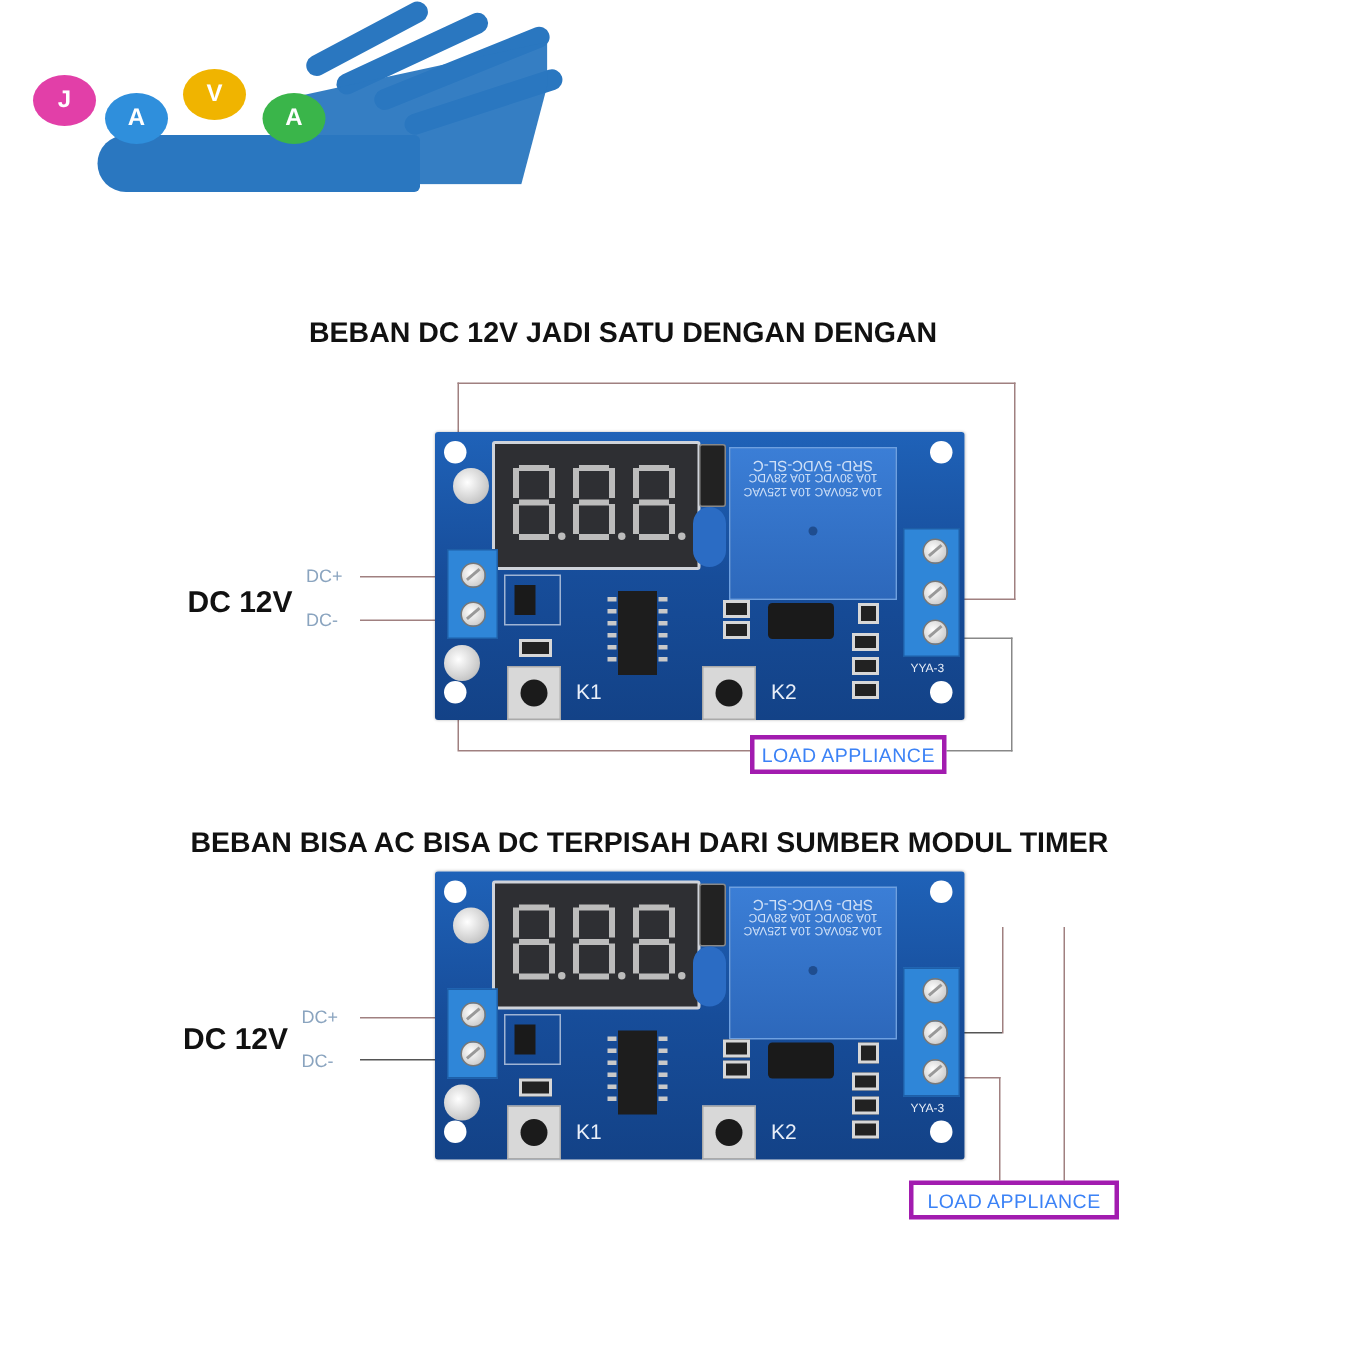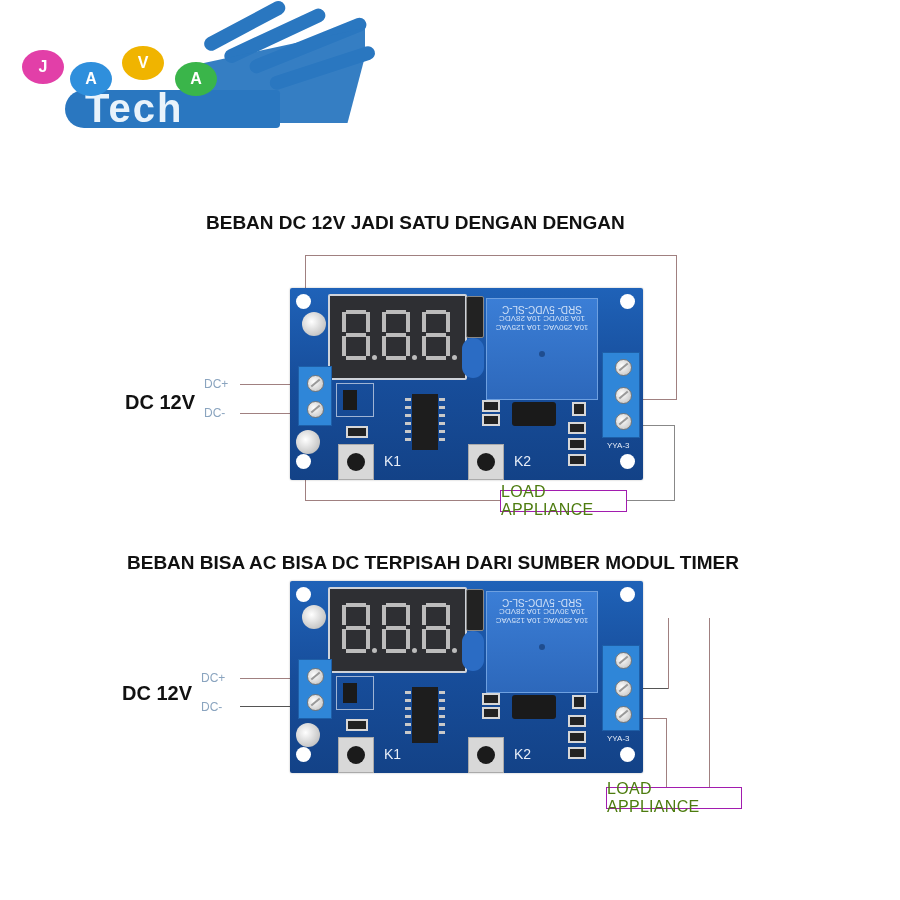--- a/index.html
+++ b/index.html
@@ -20,21 +20,21 @@
     
     .dc12 { font-weight: bold; font-size: 20px; color: #111; }
     .dcpin { font-size: 12px; color: #8aa4bf; }
 
     
     .wire { position:absolute; background:#a08080; }
     .wire.dark { background:#555; }
     .wire.gray { background:#888; }
 
     
-    .loadbox { position:absolute; border:1px solid #a21caf; background:#fff; color:#4d7c0f; font-size:16px; display:flex; align-items:center; justify-content:center; letter-spacing:0.3px; }
+    .loadbox { position:absolute; border:3px solid #a21caf; background:#fff; color:#3b82f6; font-size:13px; display:flex; align-items:center; justify-content:center; letter-spacing:0.3px; }
 
     
     .board { position:absolute; width:353px; height:192px; background: linear-gradient(180deg, #1f62b8 0%, #174d9a 50%, #134287 100%); border-radius:2px; box-shadow: 0 0 2px rgba(0,0,0,.3); }
     .hole { position:absolute; width:15px; height:15px; background:#fff; border-radius:50%; }
     .display { position:absolute; left:38px; top:6px; width:135px; height:82px; background:#2e2f33; border:2px solid #cfd3da; border-radius:2px; }
     .digit { position:absolute; top:14px; width:28px; height:50px; }
     .seg { position:absolute; background:#bcbcbc; }
     .seg.h { height:4px; width:20px; left:4px; }
     .seg.v { width:4px; height:20px; }
     .dp { position:absolute; width:5px; height:5px; background:#bcbcbc; border-radius:50%; }
@@ -61,21 +61,20 @@
 </head>
 <body>
 
 <div class="abs logo">
   <div class="hand" style="left:195px;top:40px;width:90px;transform:rotate(-28deg);"></div>
   <div class="hand" style="left:215px;top:52px;width:110px;transform:rotate(-25deg);"></div>
   <div class="hand" style="left:240px;top:62px;width:125px;transform:rotate(-22deg);"></div>
   <div class="hand" style="left:260px;top:78px;width:110px;transform:rotate(-18deg);"></div>
   <div class="palm"></div>
   <div class="tech-bar"></div>
-  <div class="tech-text">Tech</div>
   <div class="ball" style="left:12px;top:50px;background:#e23fa8;">J</div>
   <div class="ball" style="left:60px;top:62px;background:#2f8fdc;">A</div>
   <div class="ball" style="left:112px;top:46px;background:#f0b400;">V</div>
   <div class="ball" style="left:165px;top:62px;background:#3ab54a;">A</div>
 </div>
 
 <div class="abs title" style="left:206px;top:212px;">BEBAN DC 12V JADI SATU DENGAN DENGAN</div>
 
 <div class="wire" style="left:305px;top:255px;width:372px;height:1px;"></div>
 <div class="wire" style="left:305px;top:255px;width:1px;height:245px;"></div>

